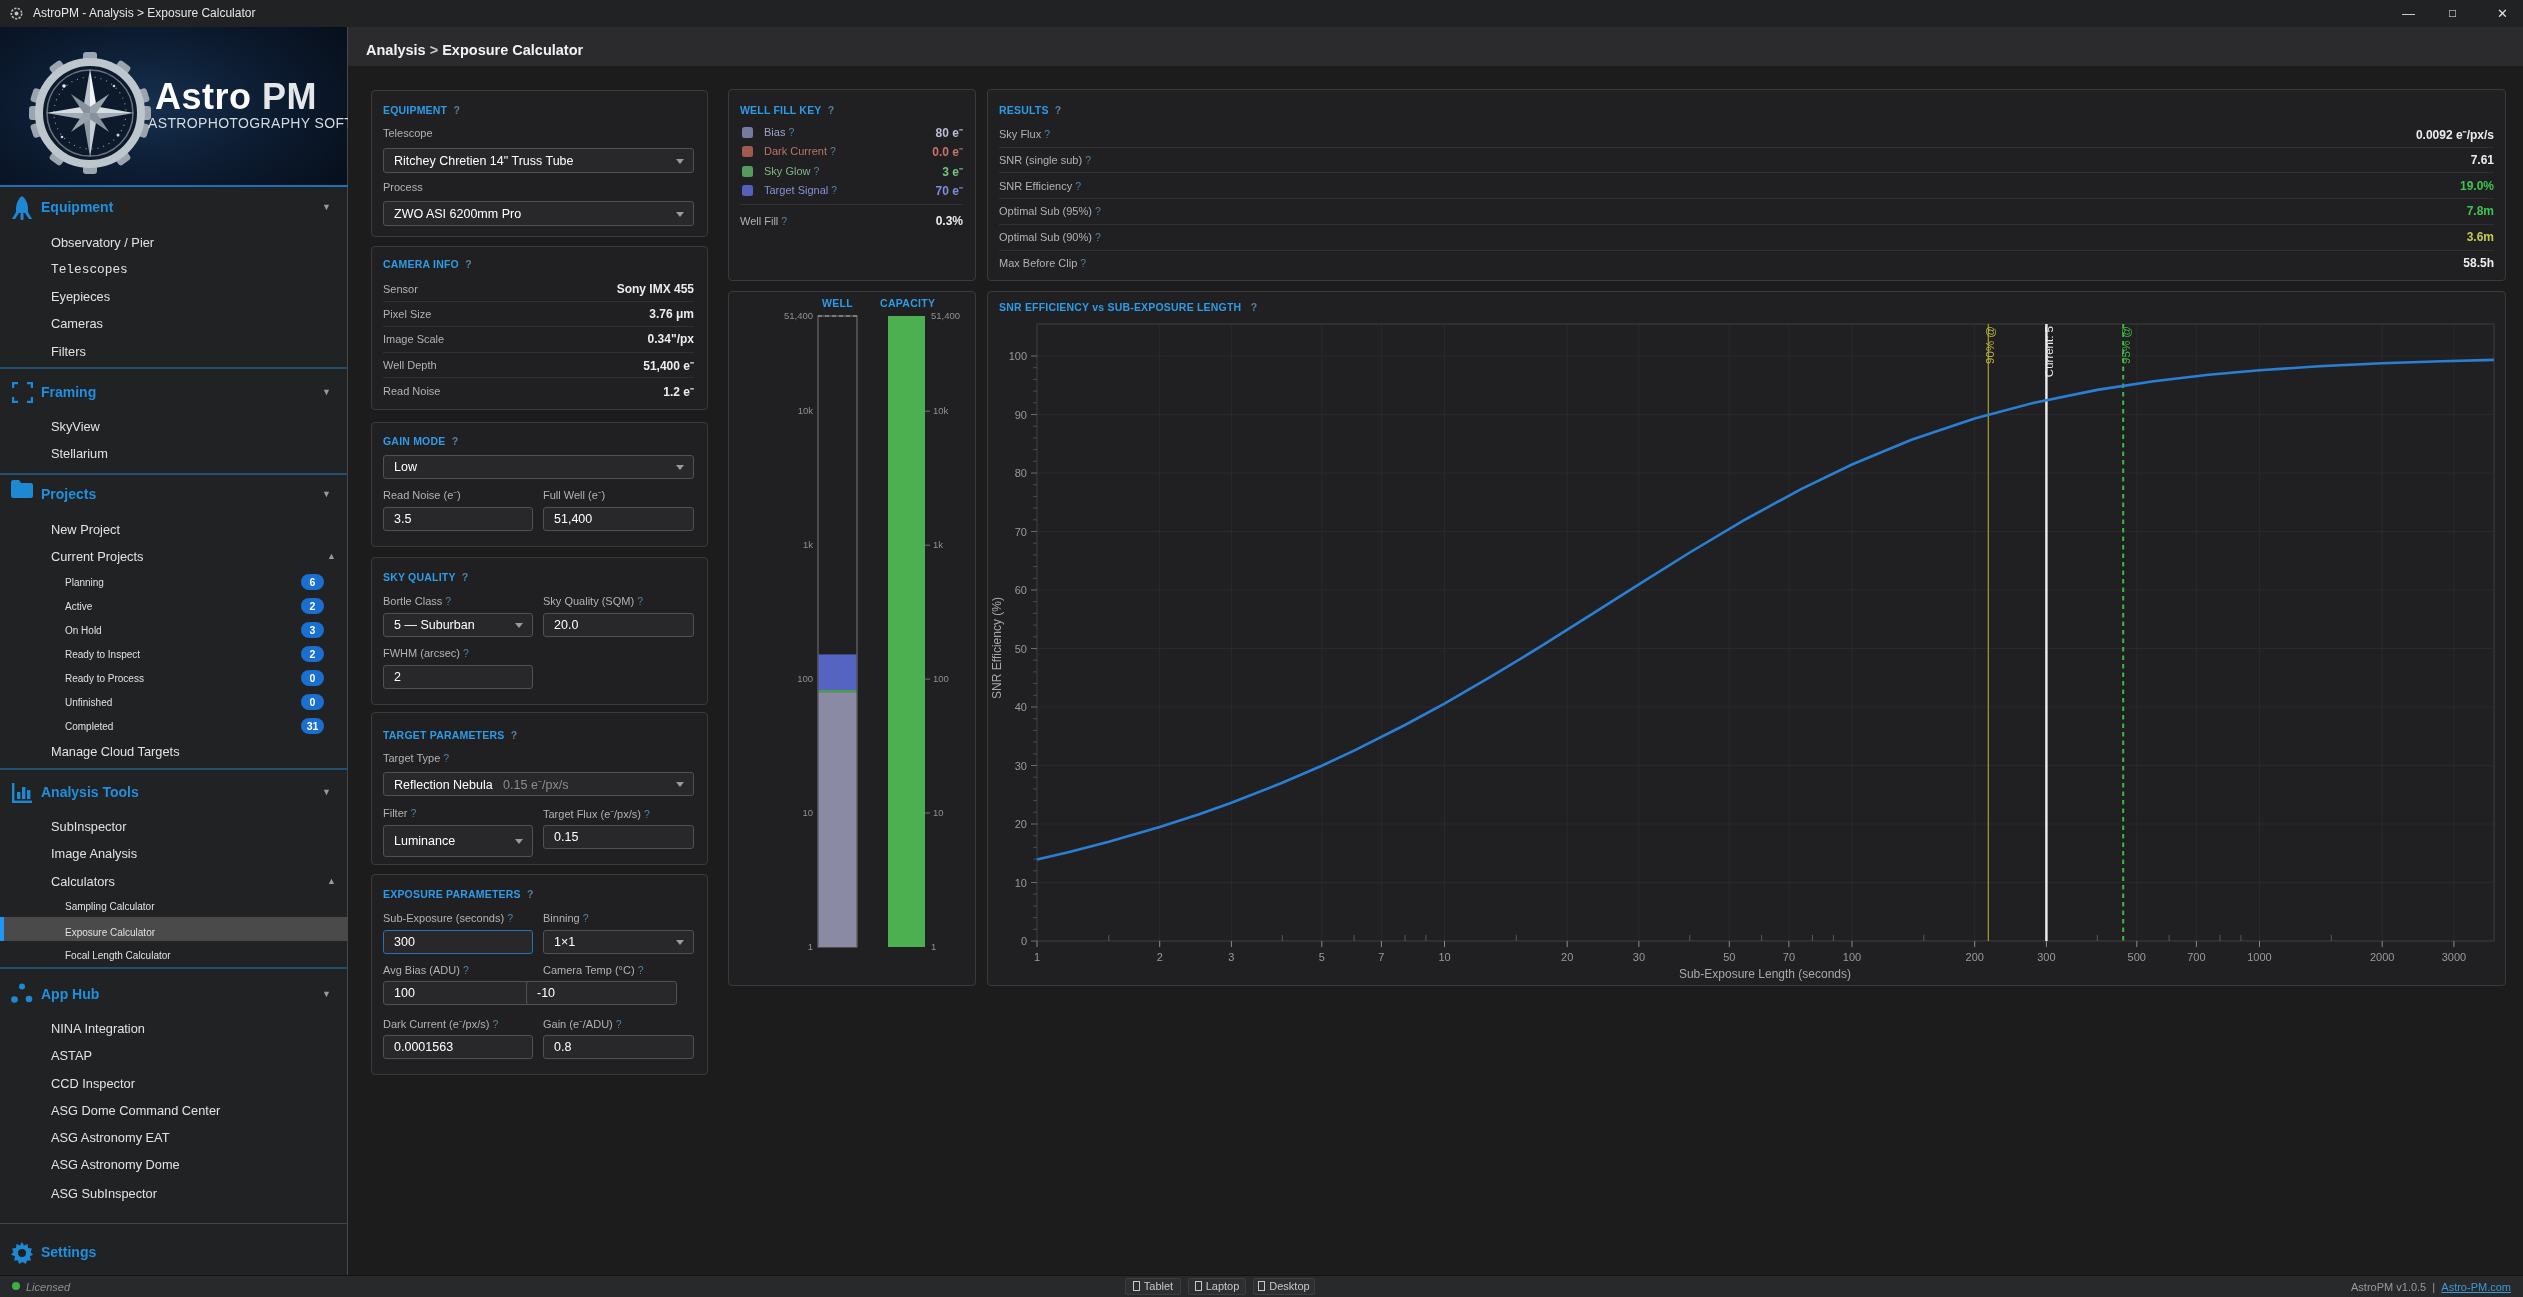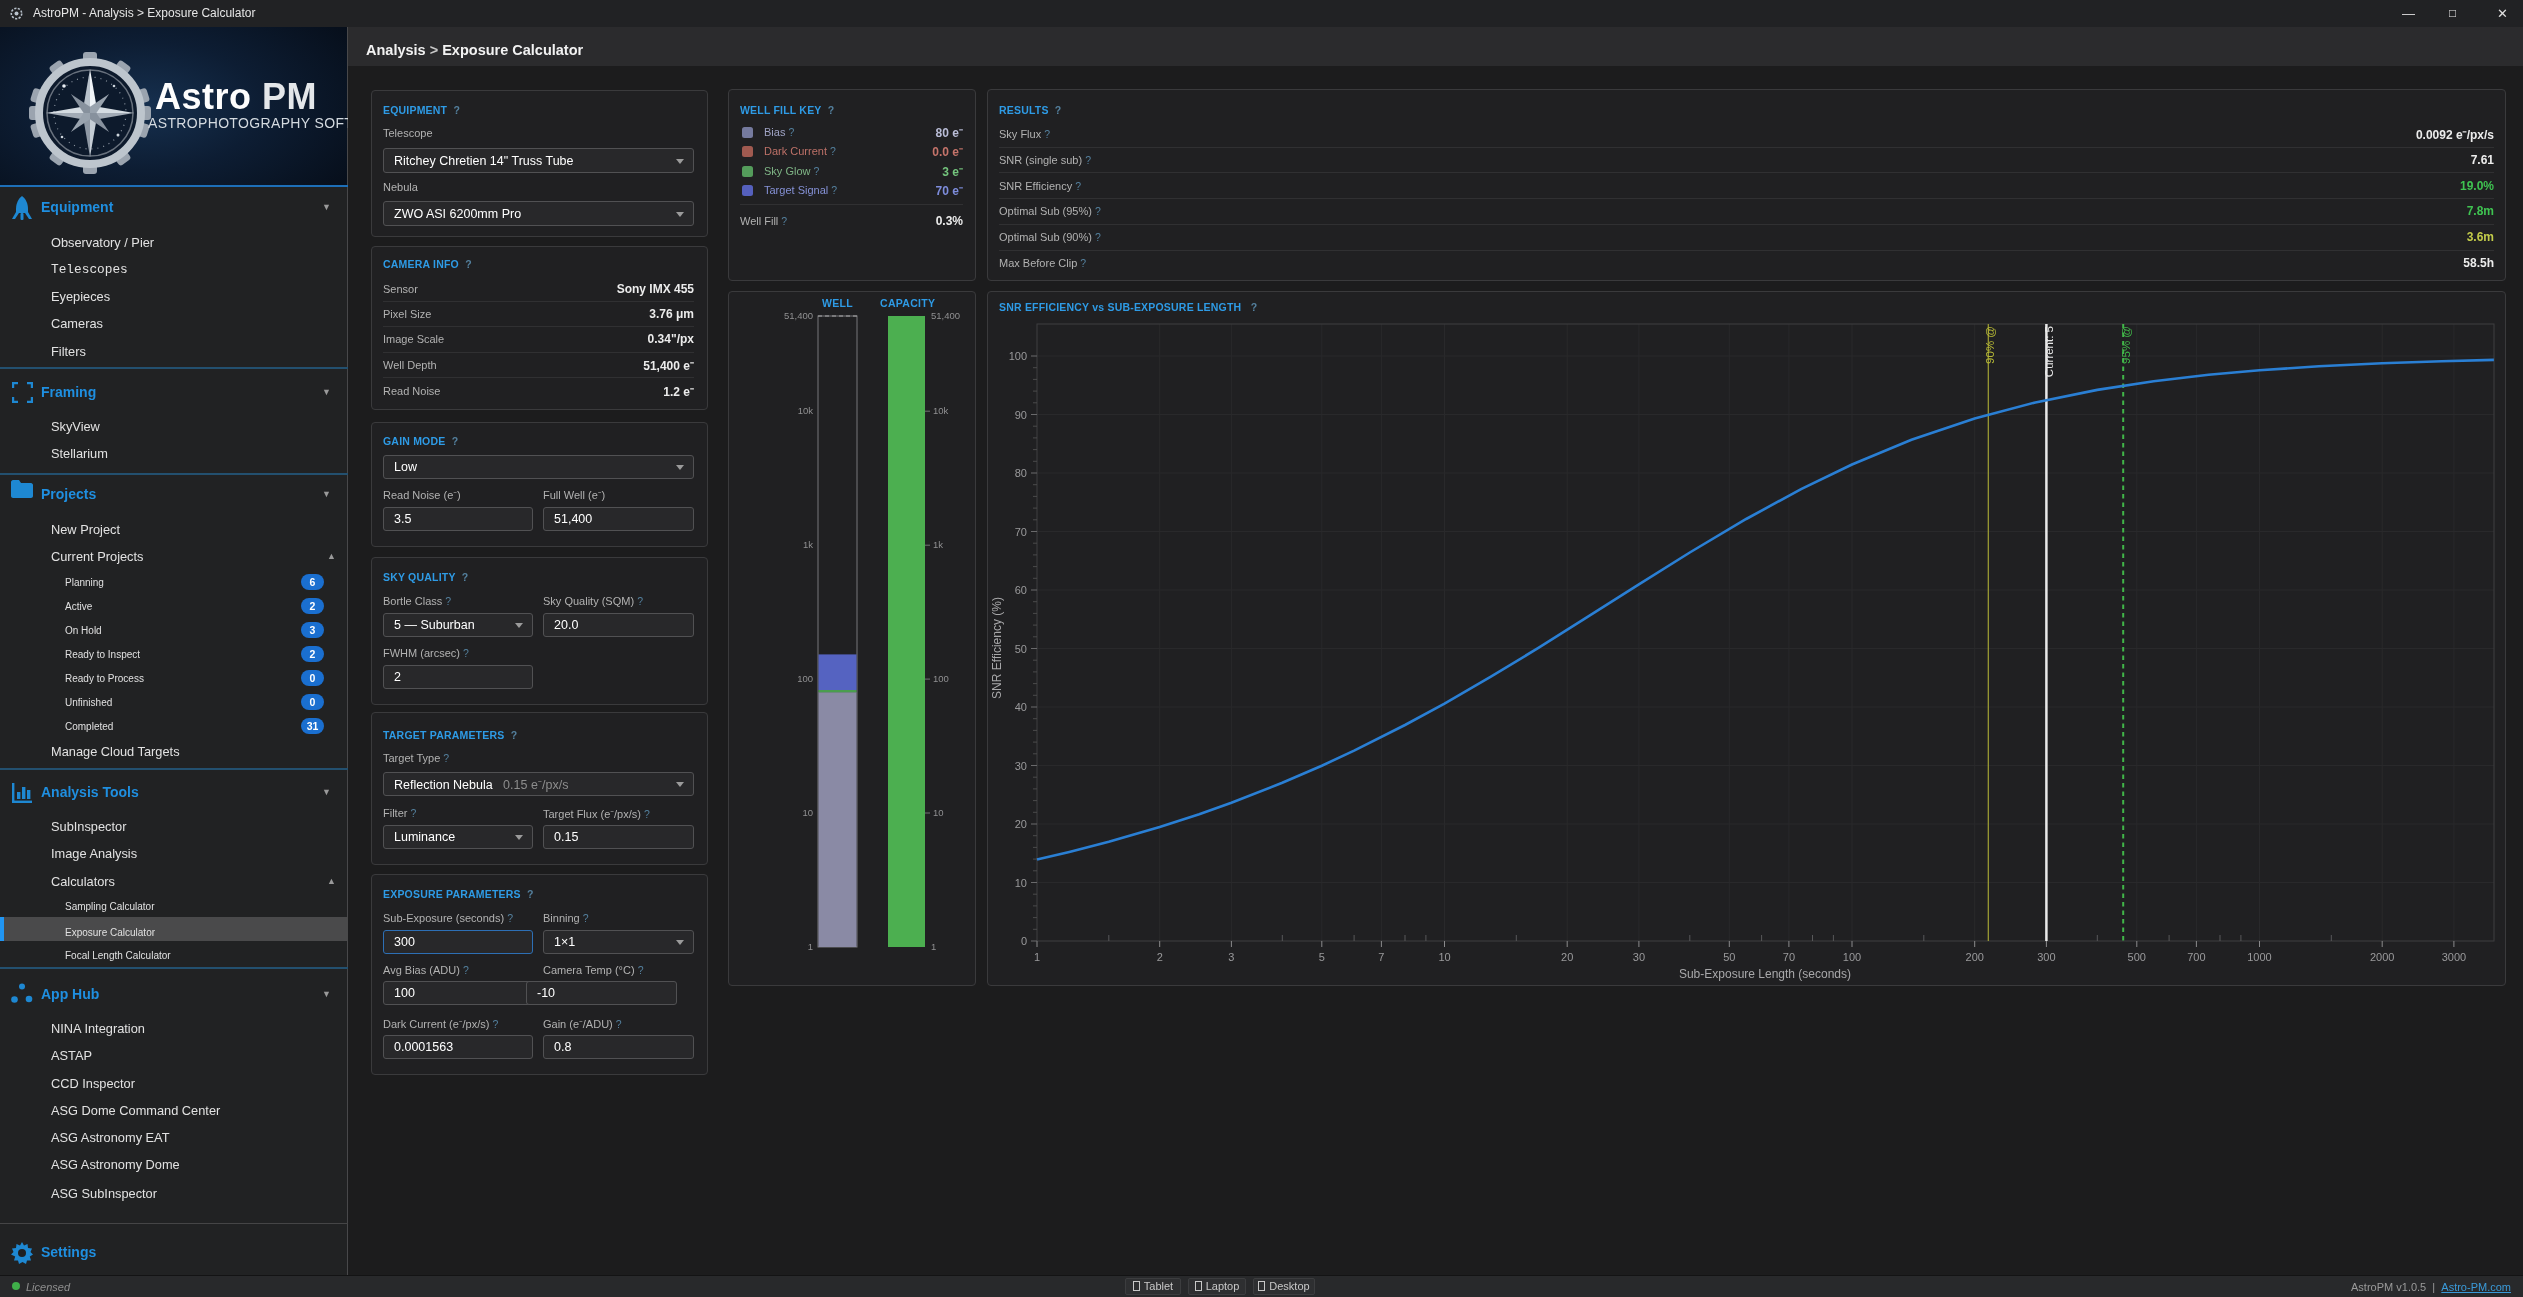--- a/index.html
+++ b/index.html
@@ -214,21 +214,21 @@
   <div class="abs cy" style="right:12px;top:11px;color:#9a9a9a;font-size:11px;">AstroPM v1.0.5&nbsp; | &nbsp;<span style="color:#3a9ad9;text-decoration:underline;">Astro-PM.com</span></div>
 </div>
 
 <div class="panel" style="left:371px;top:90px;width:337px;height:147px;"></div>
 <div class="ptitle" style="left:383px;top:110px;">EQUIPMENT&nbsp; <span class="q">?</span></div>
 <div class="lbl" style="left:383px;top:133px;">Telescope</div>
 <div class="ctrl" style="left:383px;top:148px;width:311px;height:25px;">
     <span class="v">Ritchey Chretien 14" Truss Tube</span>
     <span class="dcaret"></span>
   </div>
-<div class="lbl" style="left:383px;top:187px;">Nebula</div>
+<div class="lbl" style="left:383px;top:187px;">Process</div>
 <div class="ctrl" style="left:383px;top:201px;width:311px;height:25px;">
     <span class="v">ZWO ASI 6200mm Pro</span>
     <span class="dcaret"></span>
   </div>
 
 <div class="panel" style="left:371px;top:246px;width:337px;height:164px;"></div>
 <div class="ptitle" style="left:383px;top:264px;">CAMERA INFO&nbsp; <span class="q">?</span></div>
 <div class="rrow">
  <div class="rl" style="left:383px;top:289px;">Sensor</div>
     <div class="rv" style="right:1829px;top:289px;">Sony IMX 455</div>
@@ -279,21 +279,21 @@
 
 <div class="panel" style="left:371px;top:712px;width:337px;height:153px;"></div>
 <div class="ptitle" style="left:383px;top:735px;">TARGET PARAMETERS&nbsp; <span class="q">?</span></div>
 <div class="lbl" style="left:383px;top:758px;">Target Type <span class="q">?</span></div>
 <div class="ctrl" style="left:383px;top:772px;width:311px;height:24px;">
     <span class="v">Reflection Nebula &nbsp; <span style="color:#8d8d8d;">0.15 e⁻/px/s</span></span>
     <span class="dcaret"></span>
   </div>
 <div class="lbl" style="left:383px;top:813px;">Filter <span class="q">?</span></div>
 <div class="lbl" style="left:543px;top:813px;">Target Flux (e⁻/px/s) <span class="q">?</span></div>
-<div class="ctrl" style="left:383px;top:825px;width:150px;height:24px;">
+<div class="ctrl" style="left:383px;top:825px;width:150px;height:32px;">
     <span class="v">Luminance</span>
     <span class="dcaret"></span>
   </div>
 <div class="ctrl" style="left:543px;top:825px;width:151px;height:24px;">
     <span class="v">0.15</span>
   </div>
 
 <div class="panel" style="left:371px;top:874px;width:337px;height:201px;"></div>
 <div class="ptitle" style="left:383px;top:894px;">EXPOSURE PARAMETERS&nbsp; <span class="q">?</span></div>
 <div class="lbl" style="left:383px;top:918px;">Sub-Exposure (seconds) <span class="q">?</span></div>

